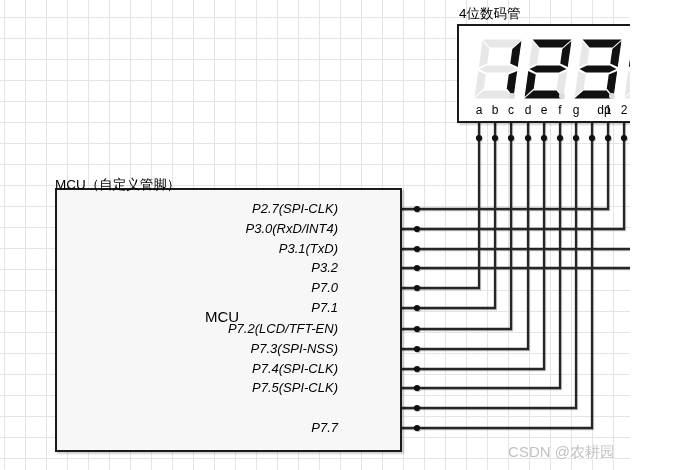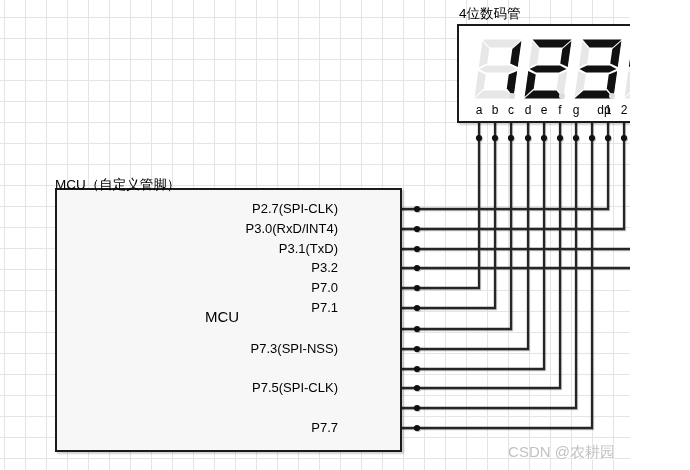--- a/index.html
+++ b/index.html
@@ -28,21 +28,21 @@
   .layer{position:absolute;left:0;top:0;width:100%;height:100%;z-index:4;pointer-events:none;}
   .block-title{position:absolute;font-size:13.5px;white-space:nowrap;z-index:4;}
   .disp-title{left:459px;top:5px;}
   .mcu-title{left:55px;top:160px;margin-top:16px;}
   .mcu-center-label{position:absolute;left:188px;top:308px;width:68px;text-align:center;
     font-size:15px;z-index:4;}
   .digit{position:absolute;transform:skewX(-8deg);transform-origin:center;}
   .dpdot{position:absolute;width:6px;height:6px;border-radius:50%;}
   .dpin-label{position:absolute;transform:translateX(-50%);font-size:12px;white-space:nowrap;}
   .mpin-label{position:absolute;right:292px;height:20px;line-height:20px;
-    font-size:13px;white-space:nowrap;text-align:center;}
+    font-size:13px;white-space:nowrap;text-align:center;font-style:italic;}
   .watermark{position:absolute;right:15px;top:443px;font-size:15px;z-index:5;
     text-shadow:1px 1px 0 rgba(255,255,255,0.9);}
 </style>
 </head>
 <body>
 
 <div class="canvas">
 
   <svg id="wires" class="wires" width="690" height="470">
       <path d="M 401 209 H 608 V 121" fill="none" stroke="#262626" stroke-width="2.3"></path>
@@ -150,20 +150,22 @@
 
   <div class="mcu-center-label">MCU</div>
 
   <div class="layer" id="mcu-pins-layer">
       <div class="mpin-label" style="top: 199px;">P2.7(SPI-CLK)</div>
       <div class="mpin-label" style="top: 219px;">P3.0(RxD/INT4)</div>
       <div class="mpin-label" style="top: 239px;">P3.1(TxD)</div>
       <div class="mpin-label" style="top: 258px;">P3.2</div>
       <div class="mpin-label" style="top: 278px;">P7.0</div>
       <div class="mpin-label" style="top: 298px;">P7.1</div>
+      <div class="mpin-label" style="top: 319px;">P7.2(LCD/TFT-EN)</div>
       <div class="mpin-label" style="top: 339px;">P7.3(SPI-NSS)</div>
+      <div class="mpin-label" style="top: 359px;">P7.4(SPI-CLK)</div>
       <div class="mpin-label" style="top: 378px;">P7.5(SPI-CLK)</div>
       <div class="mpin-label" style="top: 418px;">P7.7</div>
     </div>
 
   <div class="watermark" style="color: rgb(194, 194, 194);">CSDN @农耕园</div>
 
 </div>
 
 </body></html>

